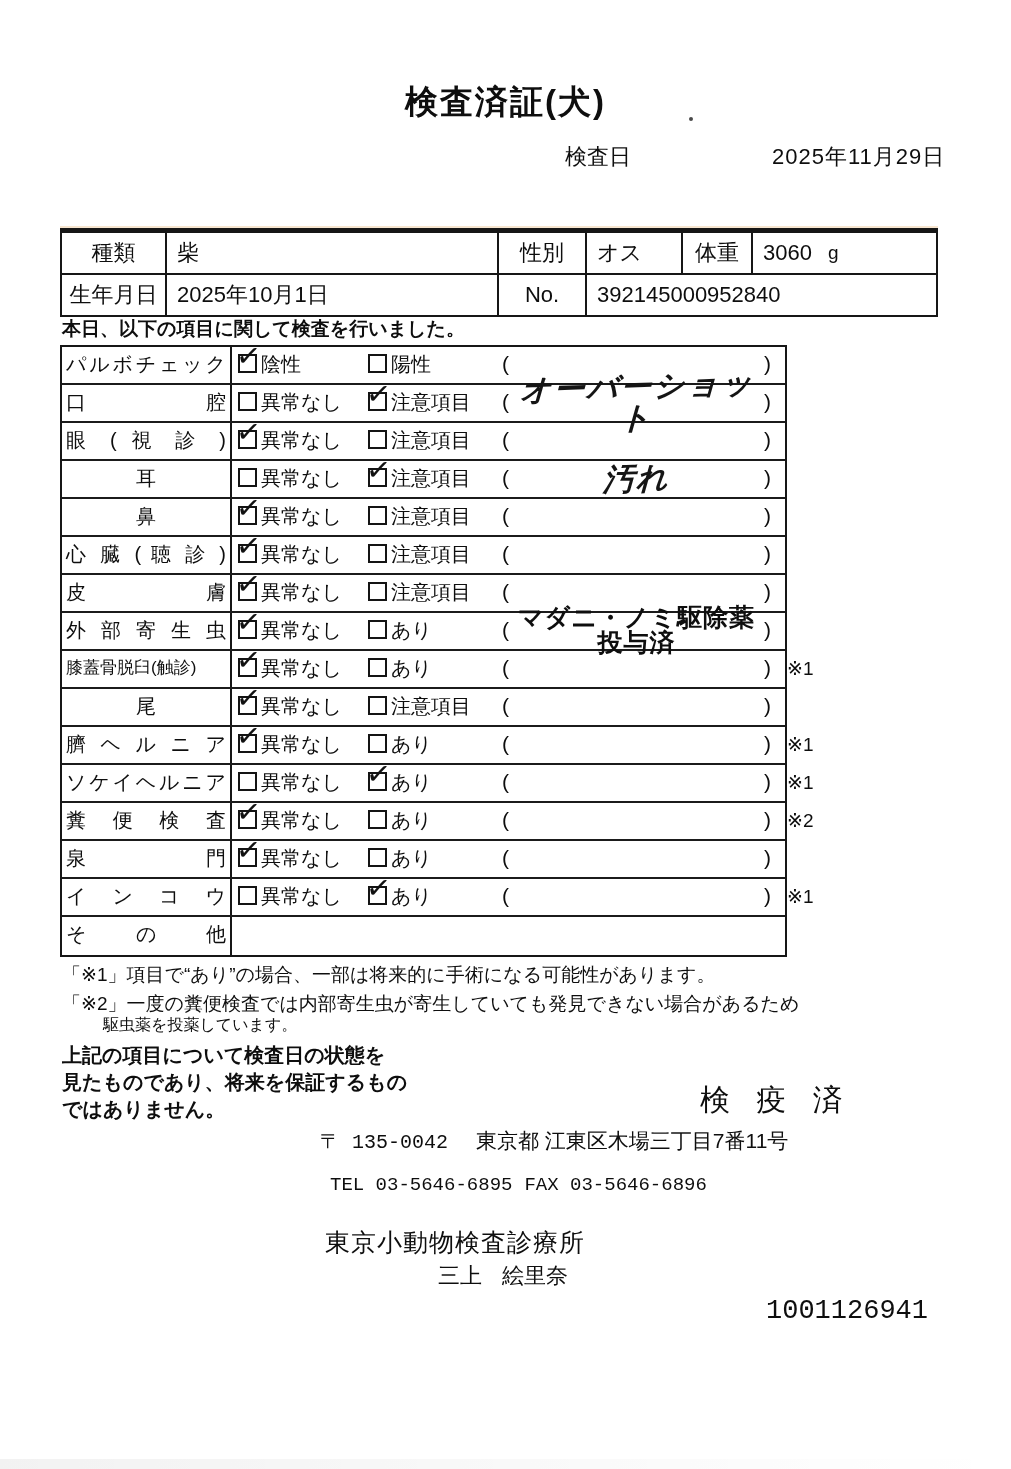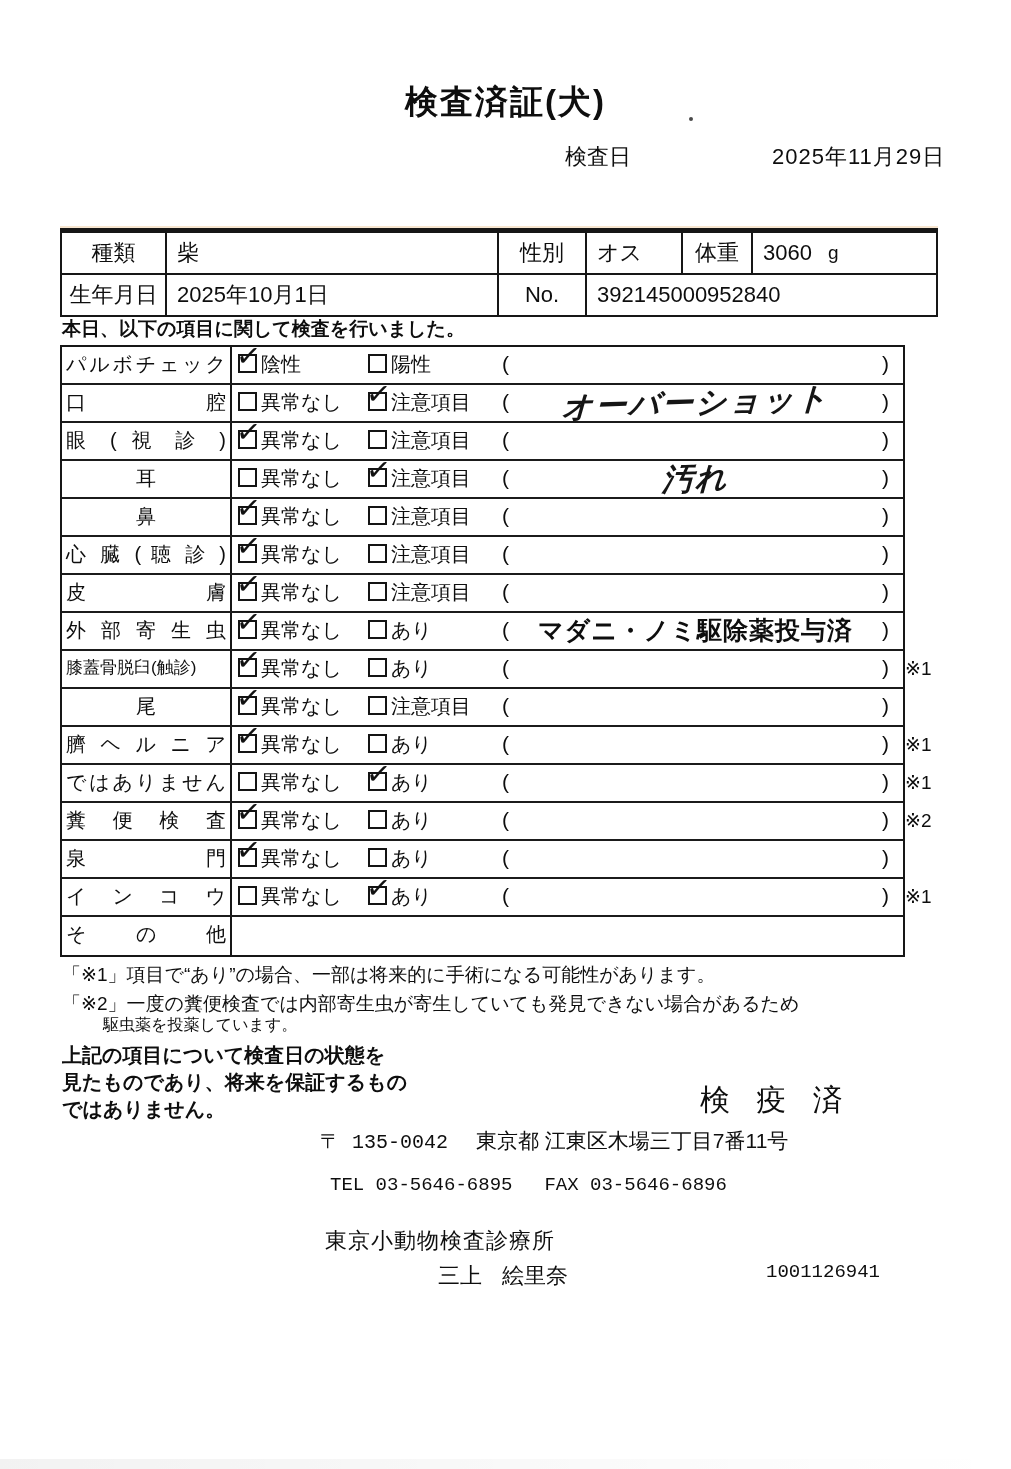--- a/index.html
+++ b/index.html
@@ -43,21 +43,21 @@
   .w94 { width:96px; } .w70 { width:70px; }
   .flex1 { flex:1; }
   .brr { border-right:2px solid #161616; }
   .weight-cell { justify-content:flex-end; padding-right:16px; gap:16px; }
   .weight-unit { font-size:19px; }
 
   .intro { position:absolute; left:62px; top:316px; font-size:19px; font-weight:600; }
 
   
   .ctable {
-    position:absolute; left:60px; top:345px; width:845px;
+    position:absolute; left:60px; top:345px; width:727px;
     border:2px solid #161616; box-sizing:border-box; background:#fff;
   }
   .c-row { display:flex; height:38px; box-sizing:border-box; position:relative; }
   .c-row:not(:last-child) { border-bottom:2px solid #1b1b1b; }
   .row-label {
     width:170px; box-sizing:border-box; border-right:2px solid #161616;
     padding:0 4px; overflow:hidden;
   }
   .row-label > span { display:block; line-height:34px; font-size:20px; }
   .row-label > span.justify { text-align:justify; text-align-last:justify; }
@@ -93,26 +93,26 @@
   
   .note1 { position:absolute; left:62px; top:962px;  font-size:19px; }
   .note2 { position:absolute; left:62px; top:991px;  font-size:19px; }
   .note3 { position:absolute; left:103px; top:1015px; font-size:16px; }
   .disclaimer { position:absolute; left:62px; top:1042px; font-size:20px; line-height:27px; font-weight:600; }
   .stamp { position:absolute; left:700px; top:1080px; font-size:30px; letter-spacing:9px; }
   .addr-line { position:absolute; left:320px; top:1127px; display:flex; gap:28px; align-items:baseline; }
   .postal { font-family:"Liberation Mono","DejaVu Sans Mono",monospace; font-size:20px; }
   .addr   { font-size:21px; }
   .tel-line {
-    position:absolute; left:330px; top:1174px; display:flex; gap:32px;
+    position:absolute; left:330px; top:1174px; display:flex; gap:12px;
     font-family:"Liberation Mono","DejaVu Sans Mono",monospace; font-size:19px;
   }
-  .clinic-name { position:absolute; left:325px; top:1226px; font-size:22px; letter-spacing:1px; }
+  .clinic-name { position:absolute; left:325px; top:1226px; font-size:25px; letter-spacing:1px; }
   .vet-name    { position:absolute; left:438px; top:1261px; font-size:22px; word-spacing:14px; }
-  .doc-code    { position:absolute; left:766px; top:1261px; font-family:"Liberation Mono","DejaVu Sans Mono",monospace; font-size:19px; }
+  .doc-code    { position:absolute; left:766px; top:1296px; font-family:"Liberation Mono","DejaVu Sans Mono",monospace; font-size:27px; }
   .smudge {
     position:absolute; left:0; bottom:0; width:100%; height:10px;
     background:linear-gradient(to right, rgba(0,0,0,0.05), rgba(0,0,0,0.02) 60%, rgba(0,0,0,0));
   }
 </style>
 </head>
 <body>
 
 <div class="page">
 
@@ -318,21 +318,21 @@
             <span>(</span>
             <span class=""></span>
             <span>)</span>
           </span>
         <span class="remark">※1</span>
       </div>
     </div>
 
     <div class="c-row">
       <div class="row-label">
-          <span class="justify">ではありません</span>
+          <span class="justify">ソケイヘルニア</span>
         </div>
       <div class="row-content">
         <span class="opt opt1"><span class="box"></span><span>異常なし</span></span>
         <span class="opt opt2"><span class="box"><span class="check">✓</span></span><span>あり</span></span>
         <span class="paren">
             <span>(</span>
             <span class=""></span>
             <span>)</span>
           </span>
         <span class="remark">※1</span>

